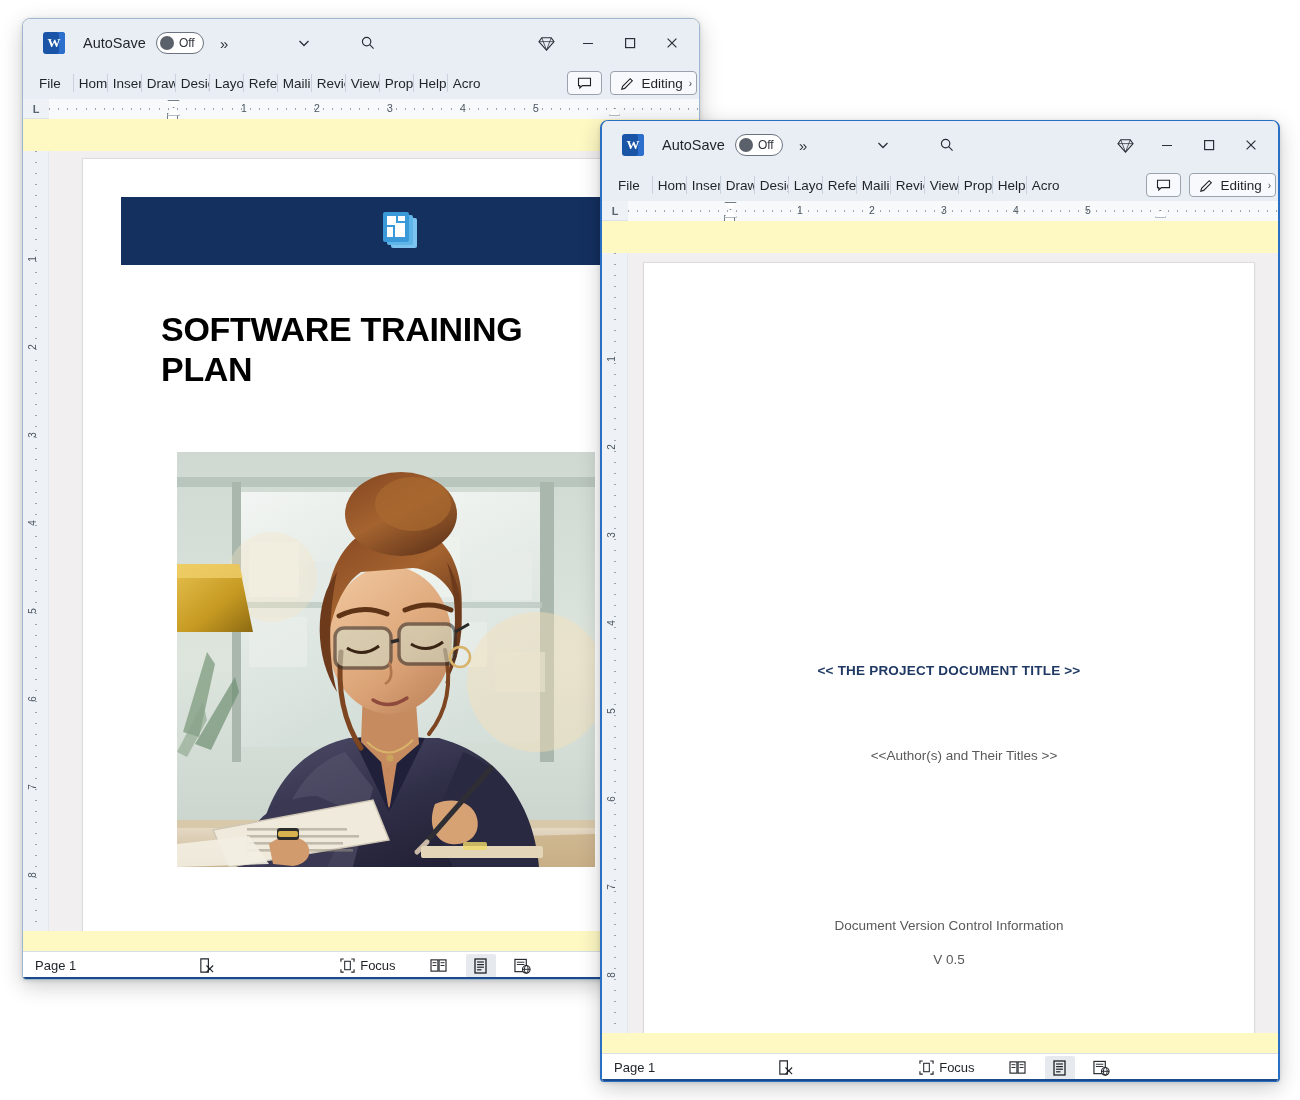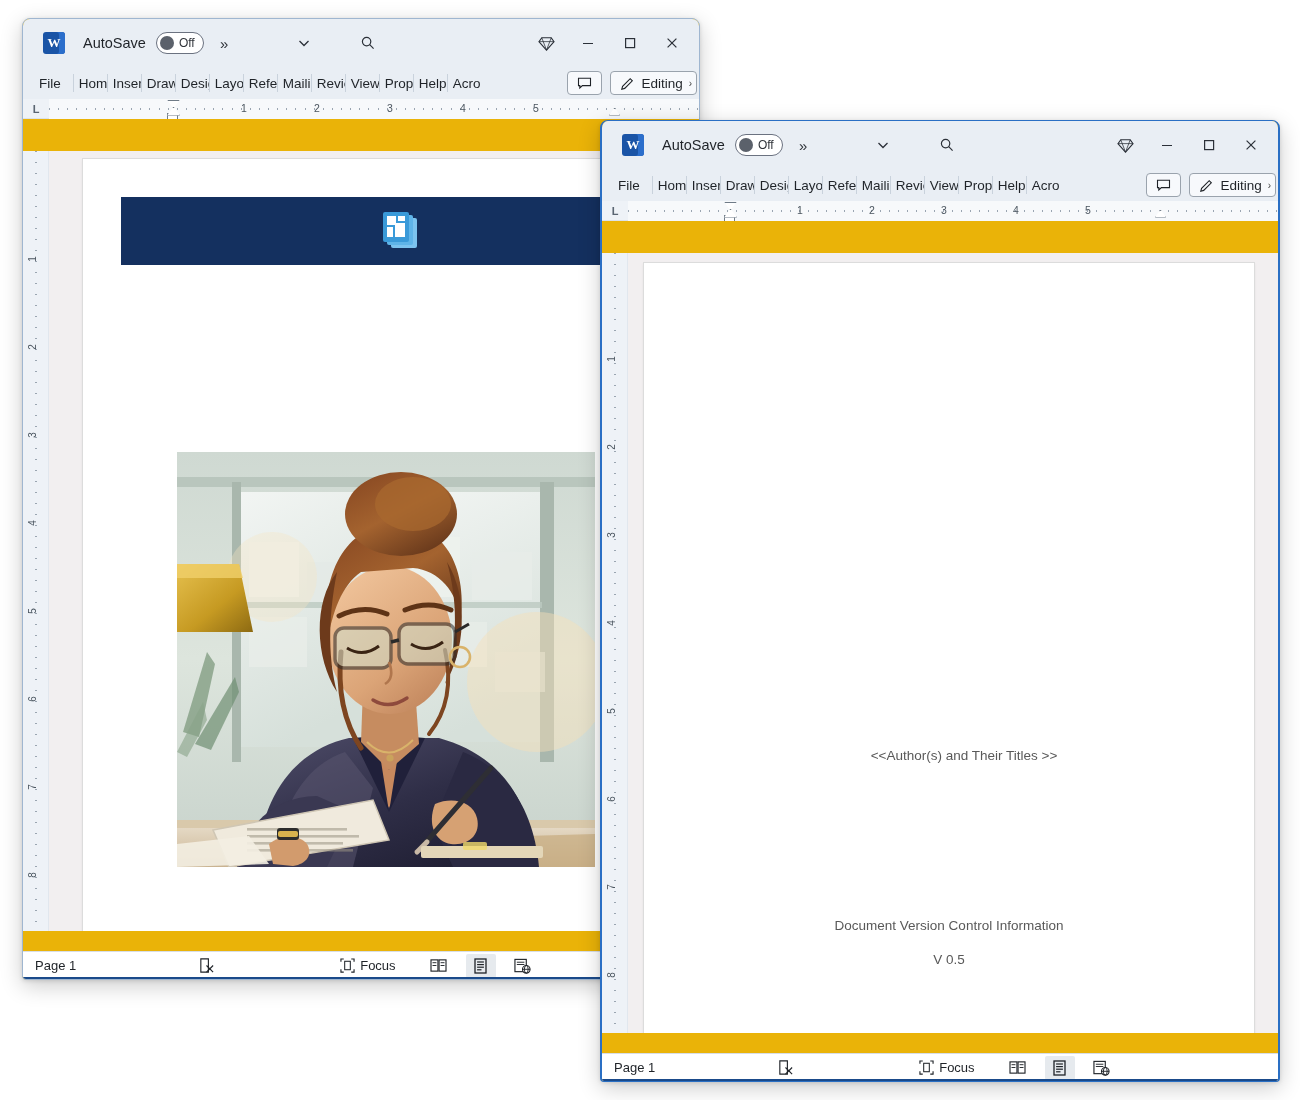--- a/index.html
+++ b/index.html
@@ -8,21 +8,21 @@
     width: 1300px; height: 1100px;
     background: #ffffff;
     font-family: "Liberation Sans", sans-serif;
     overflow: hidden;
   }
   #stage { position: relative; width: 1300px; height: 1100px; background: #fff; }
 
   
   .win {
     position: absolute;
-    background: #eab308;
+    background: #fef9c3;
     border: 1px solid #9fb6d0;
     border-radius: 8px 8px 4px 4px;
     box-shadow: 0 6px 22px rgba(0,0,0,0.20), 0 1px 4px rgba(0,0,0,0.12);
     overflow: hidden;
   }
   .win.active { border-color: #2a6fc4; border-left-width: 2px; border-right-width: 2px; }
 
   .titlebar {
     position: relative; height: 48px;
     background: #e9eef4;
@@ -432,20 +432,21 @@
                 <rect x="2" y="2" width="26" height="30" rx="2" fill="#3a9ad9"></rect>
                 <rect x="6" y="6" width="9" height="9" fill="#ffffff"></rect>
                 <rect x="17" y="6" width="7" height="5" fill="#ffffff"></rect>
                 <rect x="6" y="17" width="6" height="10" fill="#ffffff"></rect>
                 <rect x="14" y="13" width="10" height="14" fill="#ffffff"></rect>
               </svg>
             </div>
           </div>
         </div>
 
+        <div class="doc-h1" style="left:78px; top:150px; width:380px;">SOFTWARE TRAINING PLAN</div>
 
         <div class="doc-img" style="left:94px; top:293px; width:418px; height:415px;">
           <svg width="418" height="415" viewBox="0 0 418 415">
             <defs>
               <linearGradient id="bgwall" x1="0" y1="0" x2="0" y2="1">
                 <stop offset="0" stop-color="#cfd9d2"></stop>
                   <stop offset="0.5" stop-color="#dde5dd"></stop>
                   <stop offset="1" stop-color="#c7d2cb"></stop>
               </linearGradient>
               <linearGradient id="winglow" x1="0" y1="0" x2="0.3" y2="1">
@@ -873,20 +874,21 @@
             <b style="top: 282px;">3</b>
             <b style="top: 370px;">4</b>
             <b style="top: 458px;">5</b>
             <b style="top: 546px;">6</b>
             <b style="top: 634px;">7</b>
             <b style="top: 722px;">8</b>
           </div>
       </div>
       <div class="page" style="left:42px; top:10px; width:610px; height:790px;" id="w2page">
 
+          <div class="w2line w2-sub" style="top: 400px;">&lt;&lt; THE PROJECT DOCUMENT TITLE &gt;&gt;</div>
           <div class="w2line w2-body" style="top: 485px; padding-left: 30px;">&lt;&lt;Author(s) and Their Titles &gt;&gt;</div>
           <div class="w2line w2-body" style="top: 655px;">Document Version Control Information</div>
           <div class="w2line w2-body" style="top: 689px;">V 0.5</div>
         </div>
     </div>
 
     <div class="statusbar" style="position:absolute; left:0; right:0; bottom:0;">
       <span class="sb-page">Page 1</span>
       <div class="sb-icon" style="margin-left:122px;">
         <svg width="17" height="17" viewBox="0 0 18 18">

